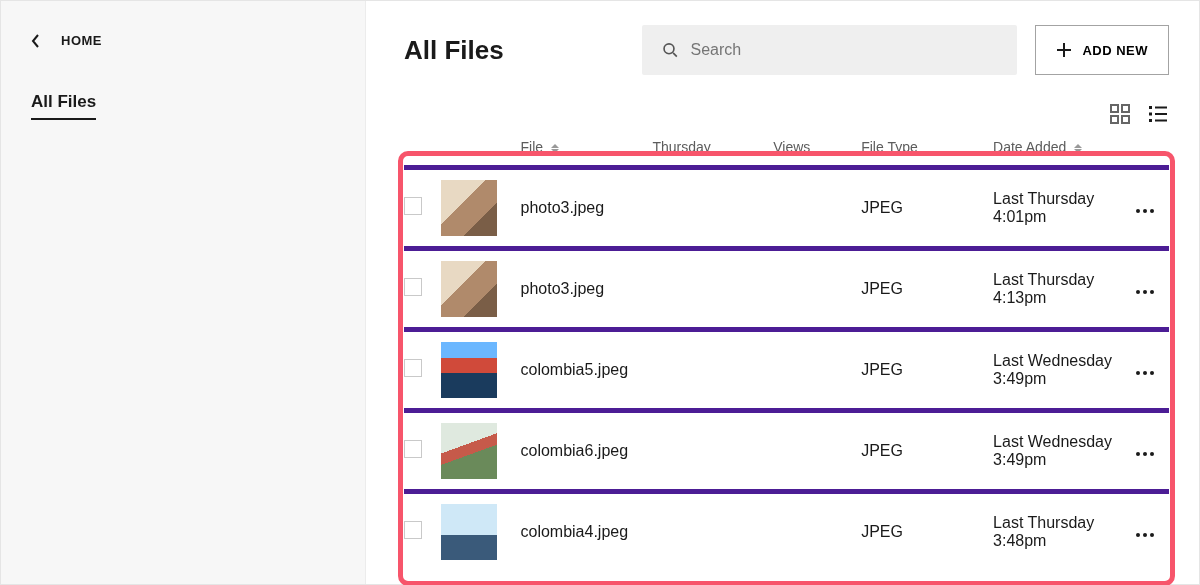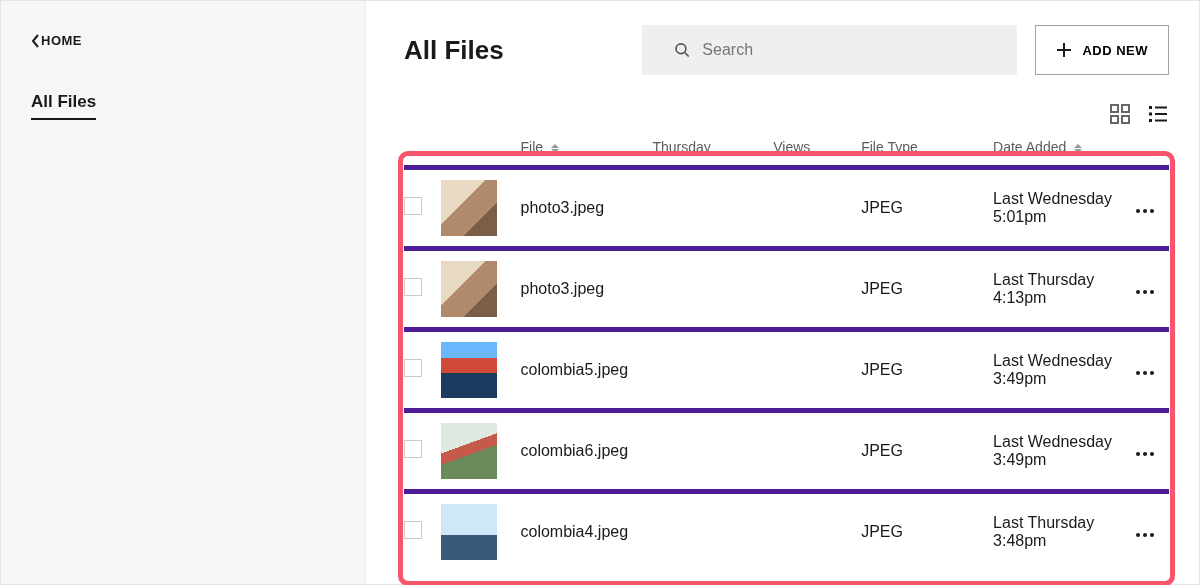--- a/index.html
+++ b/index.html
@@ -21,21 +21,21 @@
     .sidebar {
       width: 365px;
       background: #f7f7f7;
       padding: 32px 30px;
       border-right: 1px solid #ececec;
       flex-shrink: 0;
     }
     .home-link {
       display: inline-flex;
       align-items: center;
-      gap: 0;
+      gap: 20px;
       font-size: 13px;
       font-weight: 600;
       letter-spacing: .5px;
       cursor: pointer;
     }
     .home-link svg { width: 10px; height: 14px; }
     .sidebar-title {
       margin-top: 48px;
       font-size: 26px;
       font-weight: 700;
@@ -68,21 +68,21 @@
       flex-shrink: 0;
       width: 220px;
     }
     .search {
       flex: 1;
       display: flex;
       align-items: center;
       gap: 12px;
       background: #efefef;
       height: 50px;
-      padding: 0 32px;
+      padding: 0 20px;
       border-radius: 2px;
     }
     .search svg { width: 18px; height: 18px; stroke: #555; fill: none; }
     .search input {
       border: none;
       background: transparent;
       outline: none;
       font-size: 16px;
       width: 100%;
       color: #333;
@@ -282,21 +282,21 @@
         <tbody id="rows">
             <tr>
               <td><input type="checkbox" style=""></td>
               <td>
                 <span class="thumb t1"></span>
               </td>
               <td class="name-cell">photo3.jpeg</td>
               <td></td>
               <td></td>
               <td>JPEG</td>
-              <td>Last Wednesday 5:01pm</td>
+              <td>Last Thursday 4:01pm</td>
               <td><span class="more">
                   <span></span>
                   <span></span>
                   <span></span>
                 </span></td>
             </tr>
             <tr>
               <td><input type="checkbox" style=""></td>
               <td>
                 <span class="thumb t1"></span>

